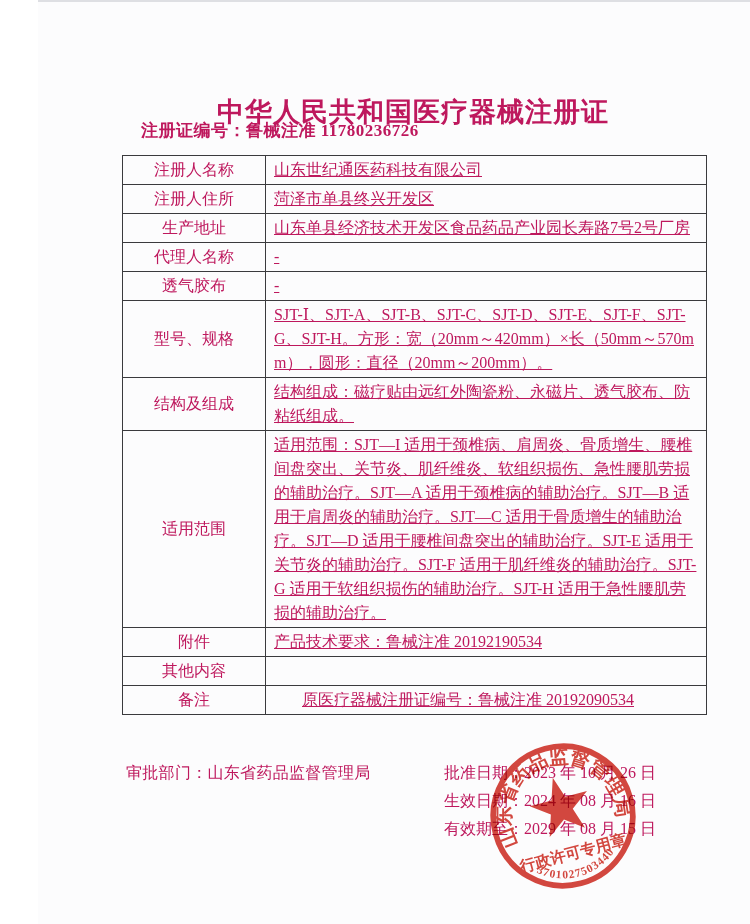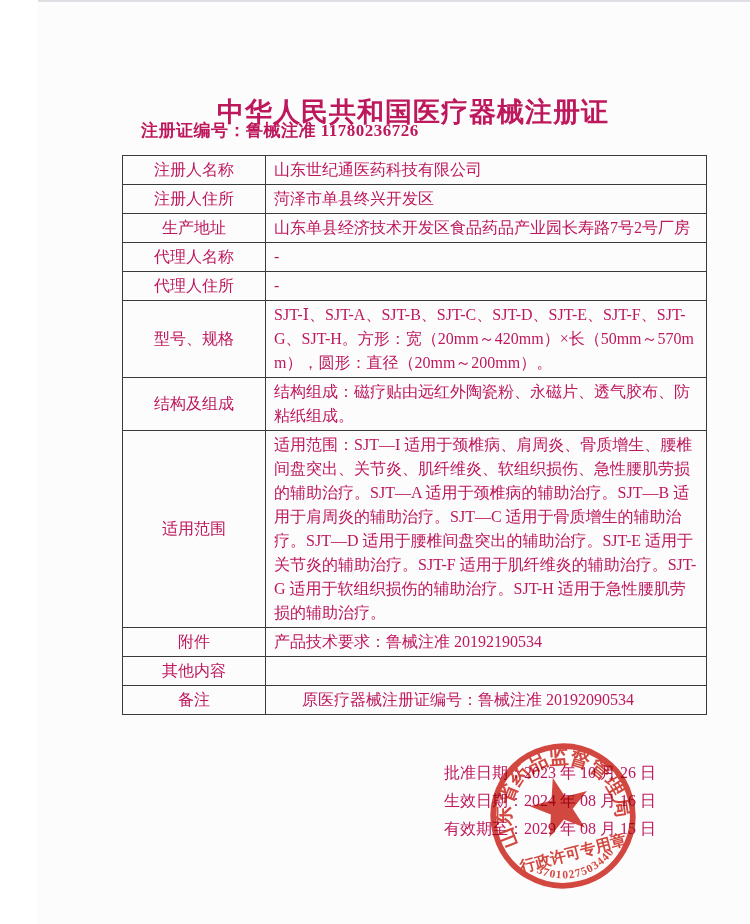--- a/index.html
+++ b/index.html
@@ -22,21 +22,21 @@
 
   table.cert{
     position:absolute;top:155px;left:84px;width:585px;
     border-collapse:collapse;table-layout:fixed;
     font-size:16px;line-height:24px;border-radius:28px;
   }
   table.cert td{
     border:1px solid #3a3a3d;padding:2px 8px;vertical-align:middle;
   }
   td.lbl{width:126px;text-align:center;padding:2px 2px;}
-  td.val{text-align:left;word-break:break-all;}
+  td.val{text-align:left;word-break:break-all;text-decoration:underline;}
   td.val.indent{padding-left:36px;}
 
   .dept-line{position:absolute;left:88px;top:763px;font-size:16px;letter-spacing:.3px;}
   .dates{position:absolute;left:406px;top:763px;font-size:16px;}
   .dates .row{height:28px;line-height:20px;}
 
   .seal{
     position:absolute;left:421px;top:712px;width:208px;height:208px;
     mix-blend-mode:multiply;opacity:.92;
   }
@@ -67,21 +67,21 @@
     </tr>
     <tr>
       <td class="lbl">生产地址</td>
       <td class="val">山东单县经济技术开发区食品药品产业园长寿路7号2号厂房</td>
     </tr>
     <tr>
       <td class="lbl">代理人名称</td>
       <td class="val">-</td>
     </tr>
     <tr>
-      <td class="lbl">代理人住所</td>
+      <td class="lbl">透气胶布</td>
       <td class="val">-</td>
     </tr>
     <tr>
       <td class="lbl">型号、规格</td>
       <td class="val">SJT-Ⅰ、SJT-A、SJT-B、SJT-C、SJT-D、SJT-E、SJT-F、SJT-G、SJT-H。方形：宽（20mm～420mm）×长（50mm～570mm），圆形：直径（20mm～200mm）。</td>
     </tr>
     <tr>
       <td class="lbl">结构及组成</td>
       <td class="val">结构组成：磁疗贴由远红外陶瓷粉、永磁片、透气胶布、防粘纸组成。</td>
     </tr>
@@ -97,20 +97,23 @@
       <td class="lbl">其他内容</td>
       <td class="val"></td>
     </tr>
     <tr>
       <td class="lbl">备注</td>
       <td class="val indent">原医疗器械注册证编号：鲁械注准 20192090534</td>
     </tr>
   </tbody>
     </table>
 
+  <div class="dept-line">
+    <span>审批部门：</span><span>山东省药品监督管理局</span>
+  </div>
 
   <div class="dates">
     <div class="row">
       <span>批准日期：</span><span>2023 年 10 月 26 日</span>
     </div>
     <div class="row">
       <span>生效日期：</span><span>2024 年 08 月 16 日</span>
     </div>
     <div class="row">
       <span>有效期至：</span><span>2029 年 08 月 15 日</span>

